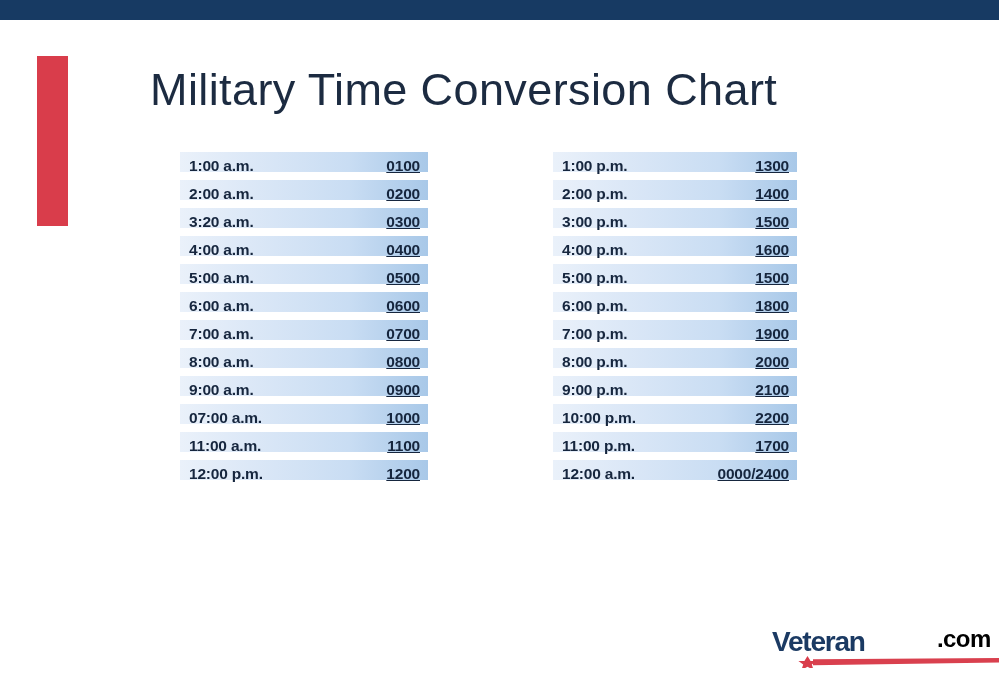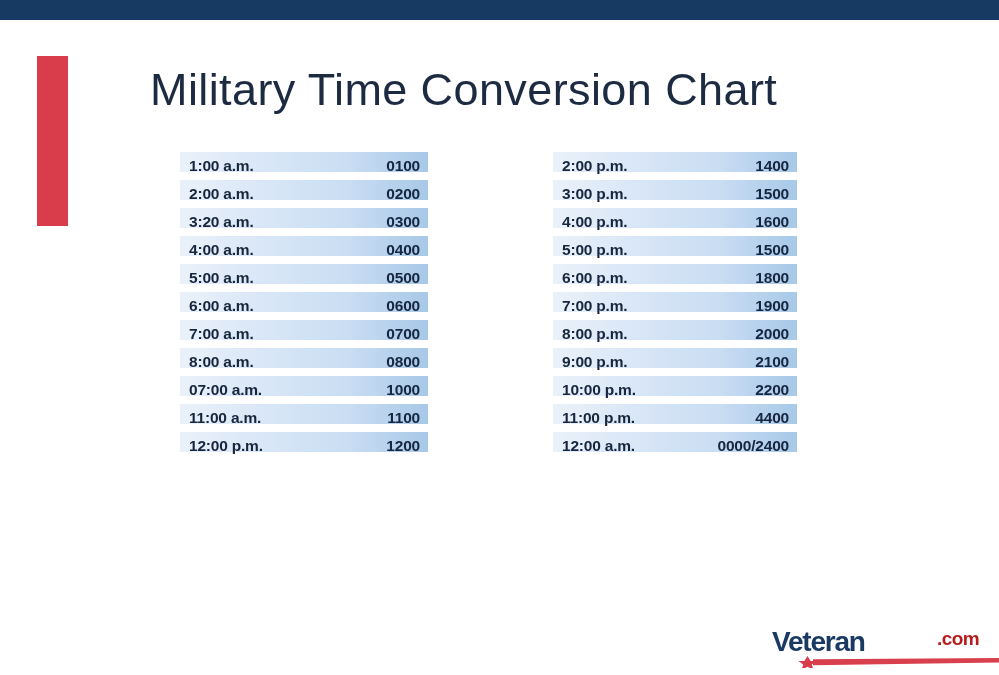--- a/index.html
+++ b/index.html
@@ -79,20 +79,21 @@
     letter-spacing: -0.2px;
     white-space: nowrap;
   }
   .row .mil {
     margin-left: auto;
     font-size: 15.5px;
     font-weight: bold;
     color: #16263E;
     letter-spacing: -0.2px;
     white-space: nowrap;
+    text-decoration: underline;
   }
 
   
   .logo {
     position: absolute;
     left: 772px;
     top: 612px;
     width: 227px;
     height: 58px;
   }
@@ -104,23 +105,23 @@
     font-weight: bold;
     color: #1B3A63;
     letter-spacing: -1.2px;
     line-height: 43px;
     white-space: nowrap;
   }
   .logo-tld {
     position: absolute;
     left: 165px;
     top: 17px;
-    font-size: 19px;
-    font-weight: bold;
-    color: #b91c1c;
+    font-size: 24px;
+    font-weight: bold;
+    color: #000000;
     letter-spacing: -0.6px;
     line-height: 19px;
   }
   .logo-swoosh {
     position: absolute;
     left: 21px;
     top: 44px;
     width: 206px;
     height: 12px;
   }
@@ -162,34 +163,42 @@
       </div>
       <div class="row">
         <span class="time">7:00 a.m.</span>
         <span class="mil">0700</span>
       </div>
       <div class="row">
         <span class="time">8:00 a.m.</span>
         <span class="mil">0800</span>
       </div>
       <div class="row">
+        <span class="time">9:00 a.m.</span>
+        <span class="mil">0900</span>
+      </div>
+      <div class="row">
         <span class="time">07:00 a.m.</span>
         <span class="mil">1000</span>
       </div>
       <div class="row">
         <span class="time">11:00 a.m.</span>
         <span class="mil">1100</span>
       </div>
       <div class="row">
         <span class="time">12:00 p.m.</span>
         <span class="mil">1200</span>
       </div>
     </div>
   <div class="col col-pm">
       <div class="row">
+        <span class="time">1:00 p.m.</span>
+        <span class="mil">1300</span>
+      </div>
+      <div class="row">
         <span class="time">2:00 p.m.</span>
         <span class="mil">1400</span>
       </div>
       <div class="row">
         <span class="time">3:00 p.m.</span>
         <span class="mil">1500</span>
       </div>
       <div class="row">
         <span class="time">4:00 p.m.</span>
         <span class="mil">1600</span>
@@ -213,21 +222,21 @@
       <div class="row">
         <span class="time">9:00 p.m.</span>
         <span class="mil">2100</span>
       </div>
       <div class="row">
         <span class="time">10:00 p.m.</span>
         <span class="mil">2200</span>
       </div>
       <div class="row">
         <span class="time">11:00 p.m.</span>
-        <span class="mil">4400</span>
+        <span class="mil">1700</span>
       </div>
       <div class="row">
         <span class="time">12:00 a.m.</span>
         <span class="mil">0000/2400</span>
       </div>
     </div>
 </div>
 
 <div class="logo">
   <div class="logo-wordmark">Veteran</div>

